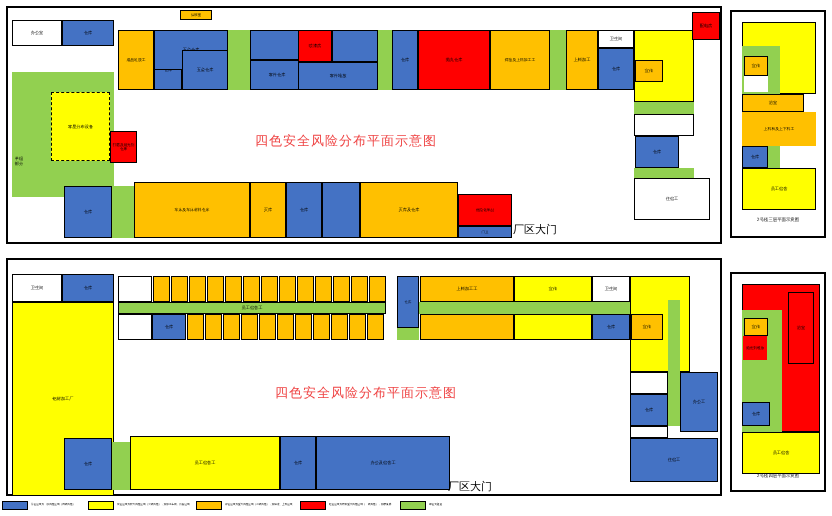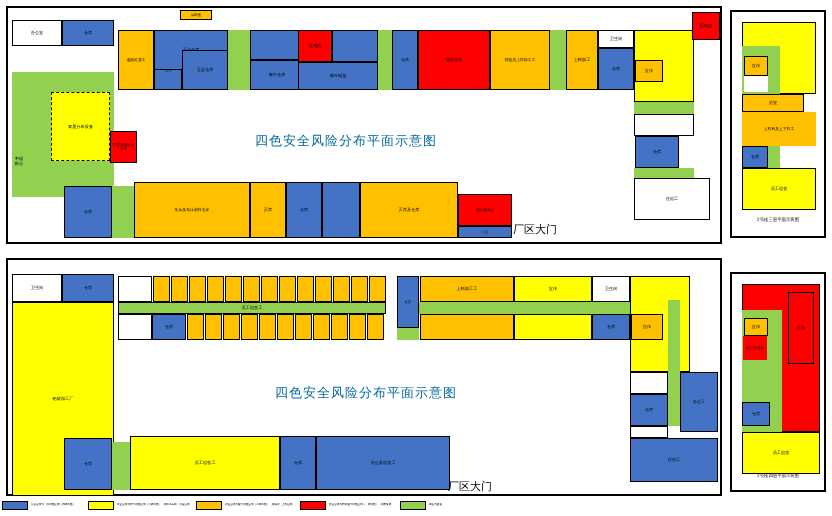--- a/index.html
+++ b/index.html
@@ -12,21 +12,21 @@
         font-size:4.2px;line-height:1.25;color:#000;overflow:hidden;padding:0 1px;}
   .noborder{border:none;}
   .dashed{border:1.5px dashed #000;}
   .plain{background:#fff;}
   .blue{background:#4472C4;}
   .yellow{background:#FFFF00;}
   .orange{background:#FFC000;}
   .red{background:#FF0000;}
   .green{background:#92D050;}
   .strip{position:absolute;box-sizing:border-box;}
-  .title{position:absolute;font-size:13px;letter-spacing:1px;color:#0369a1;white-space:nowrap;}
+  .title{position:absolute;font-size:13px;letter-spacing:1px;color:#ef4444;white-space:nowrap;}
   .gate{position:absolute;font-size:11px;color:#000;white-space:nowrap;}
   .cap{position:absolute;font-size:4.4px;color:#000;white-space:nowrap;text-align:center;}
   .edgelbl{position:absolute;font-size:4.2px;line-height:1.3;color:#000;text-align:center;}
 
   
   #legend{position:absolute;left:0;bottom:0;width:450px;height:18px;}
   .lg-item{position:absolute;top:3px;display:flex;align-items:center;}
   .lg-sw{width:26px;height:9px;border:1.2px solid #000;box-sizing:border-box;}
   .lg-tx{font-size:2.6px;line-height:1.15;margin-left:3px;color:#000;max-width:96px;}
 </style>

